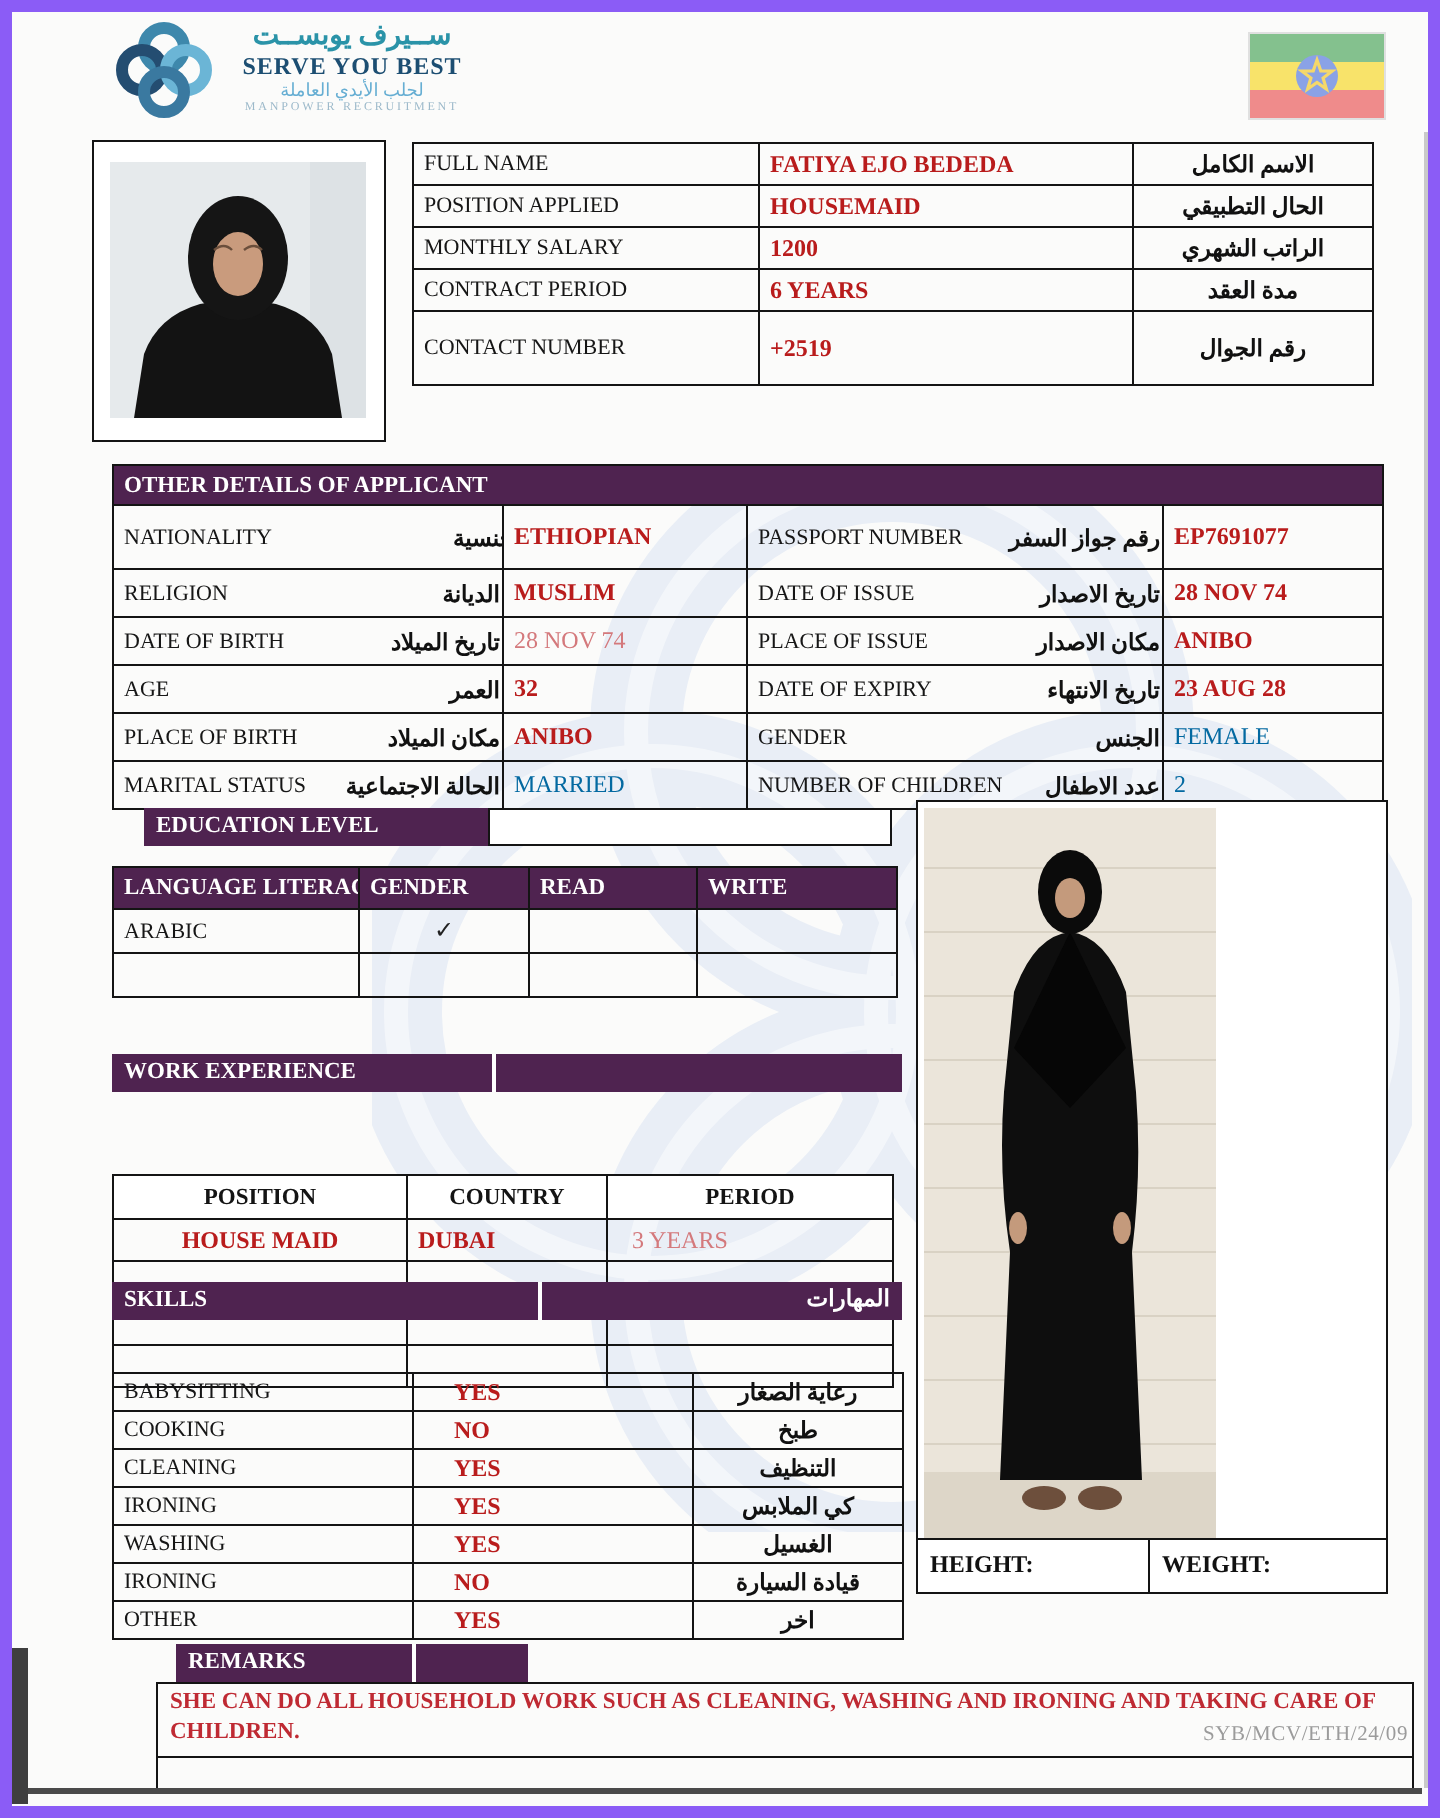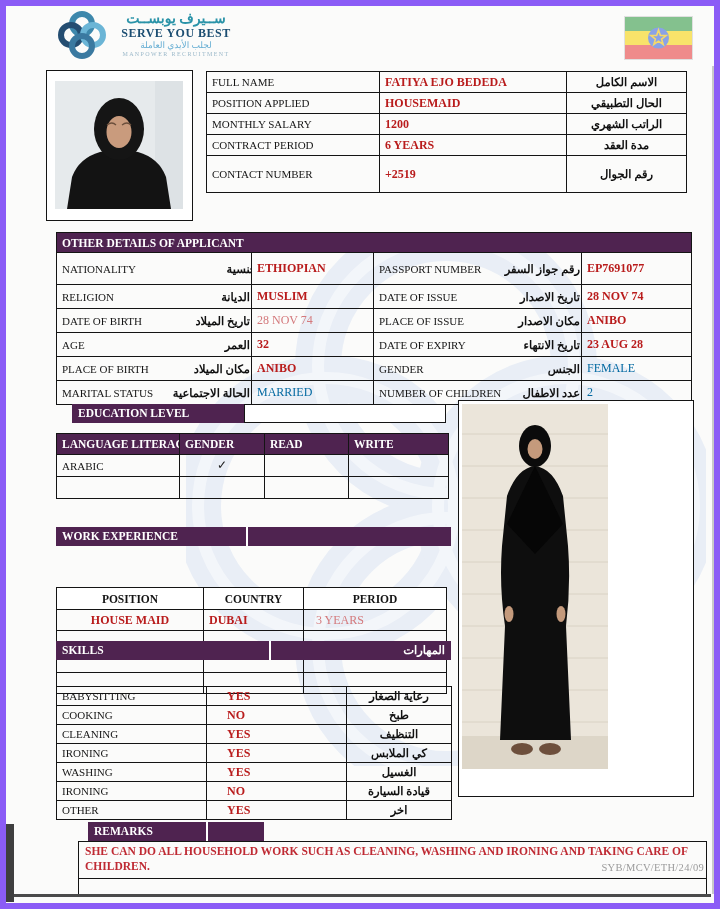--- a/index.html
+++ b/index.html
@@ -350,20 +350,24 @@
       <rect y="332" width="146" height="33" fill="#ddd6c8"></rect>
       <ellipse cx="60" cy="345" rx="11" ry="6" fill="#6d4f3c"></ellipse>
       <ellipse cx="88" cy="345" rx="11" ry="6" fill="#6d4f3c"></ellipse>
       <path d="M45,92 Q55,64 73,62 Q91,64 101,92 L106,142 Q109,182 104,222 L109,336 L38,336 L43,222 Q37,182 40,142 Z" fill="#0e0e0e"></path>
       <path d="M73,62 L45,120 L73,150 L101,120 Z" fill="#060606"></path>
       <ellipse cx="73" cy="42" rx="16" ry="21" fill="#0b0b0b"></ellipse>
       <ellipse cx="73" cy="45" rx="7.5" ry="10" fill="#c49a7c"></ellipse>
       <ellipse cx="47" cy="210" rx="4.5" ry="8" fill="#c49a7c"></ellipse>
       <ellipse cx="99" cy="210" rx="4.5" ry="8" fill="#c49a7c"></ellipse>
     </svg>
+    <div class="hw-row">
+      <div class="hw-cell h">HEIGHT:</div>
+      <div class="hw-cell">WEIGHT:</div>
+    </div>
   </div>
 
   <div class="bar" style="left:50px;top:635px;width:395px;display:flex;justify-content:space-between;">
     <span>SKILLS</span>
     <span class="ar" style="color:#fff">المهارات</span>
     <span class="notch" style="left:213px;"></span>
   </div>
   <table class="skills" style="left:50px;top:680px;width:395px;">
     <colgroup>
         <col style="width:150px">

